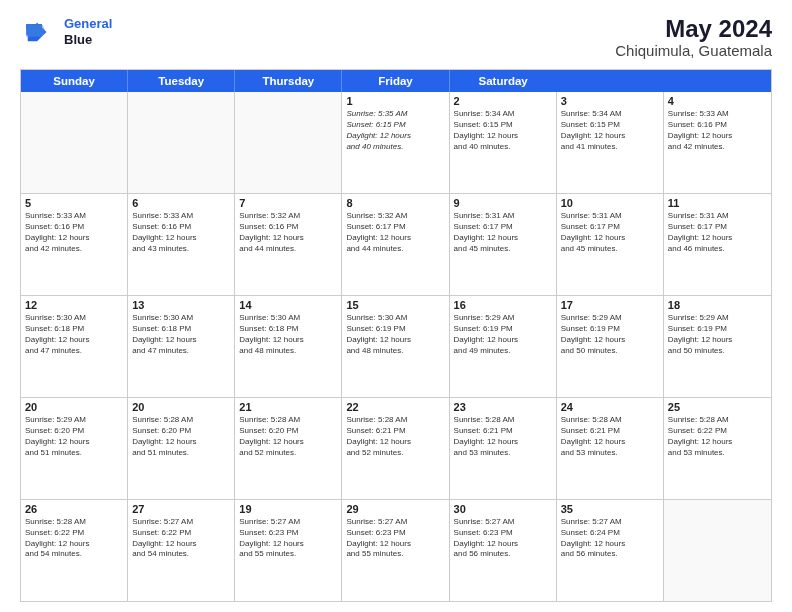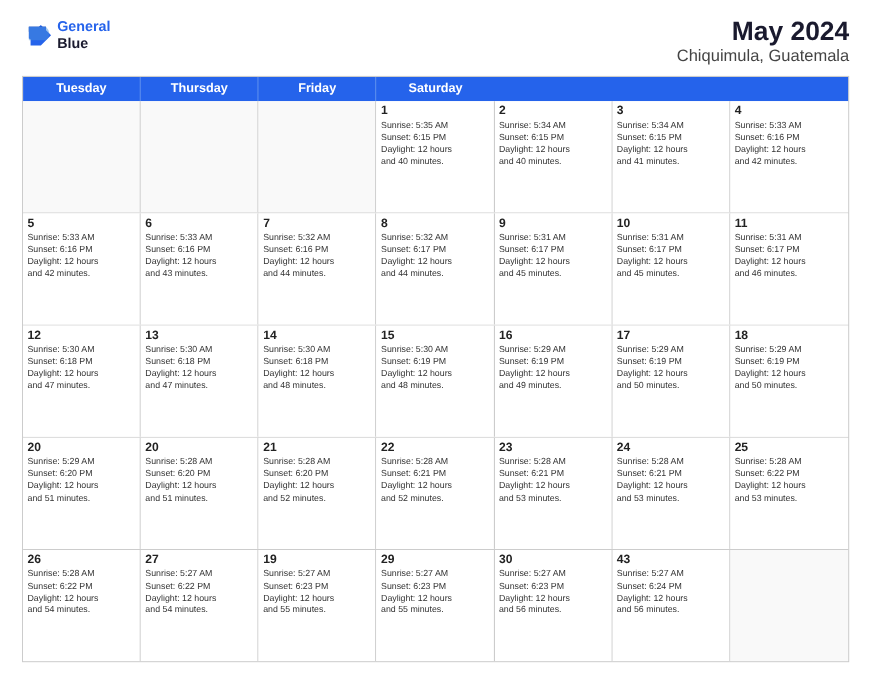--- a/index.html
+++ b/index.html
@@ -19,21 +19,21 @@
     }
     .header {
       display: flex;
       justify-content: space-between;
       align-items: flex-start;
       margin-bottom: 10px;
     }
     .logo {
       display: flex;
       align-items: center;
-      gap: 4px;
+      gap: 16px;
     }
     .logo-text {
       font-size: 13px;
       font-weight: bold;
       line-height: 1.2;
       color: #1a1a2e;
     }
     .logo-text span {
       color: #2563eb;
     }
@@ -129,33 +129,34 @@
       </div>
     </div>
     <div class="title-block">
       <div class="month-title">May 2024</div>
       <div class="location">Chiquimula, Guatemala</div>
     </div>
   </div>
 
   <div class="calendar">
     <div class="cal-header">
+    <div class="cal-header-cell">Sunday</div>
         <div class="cal-header-cell">Tuesday</div>
         <div class="cal-header-cell">Thursday</div>
         <div class="cal-header-cell">Friday</div>
         <div class="cal-header-cell">Saturday</div>
       </div>
     <div class="cal-body">
     <div class="cal-row">
           <div class="cal-cell empty"></div>
           <div class="cal-cell empty"></div>
           <div class="cal-cell empty"></div>
           <div class="cal-cell">
             <div class="day-num">1</div>
-            <div class="day-info" style="white-space: pre-line;">Sunrise: 5:35 AM
+            <div class="day-info" style="white-space: pre-line; font-style: italic;">Sunrise: 5:35 AM
 Sunset: 6:15 PM
 Daylight: 12 hours
 and 40 minutes.</div>
           </div>
           <div class="cal-cell">
             <div class="day-num">2</div>
             <div class="day-info" style="white-space: pre-line;">Sunrise: 5:34 AM
 Sunset: 6:15 PM
 Daylight: 12 hours
 and 40 minutes.</div>
@@ -358,21 +359,21 @@
 and 55 minutes.</div>
           </div>
           <div class="cal-cell">
             <div class="day-num">30</div>
             <div class="day-info" style="white-space: pre-line;">Sunrise: 5:27 AM
 Sunset: 6:23 PM
 Daylight: 12 hours
 and 56 minutes.</div>
           </div>
           <div class="cal-cell">
-            <div class="day-num">43</div>
+            <div class="day-num">35</div>
             <div class="day-info" style="white-space: pre-line;">Sunrise: 5:27 AM
 Sunset: 6:24 PM
 Daylight: 12 hours
 and 56 minutes.</div>
           </div>
           <div class="cal-cell empty"></div>
         </div>
       </div>
   </div>
 </div>

